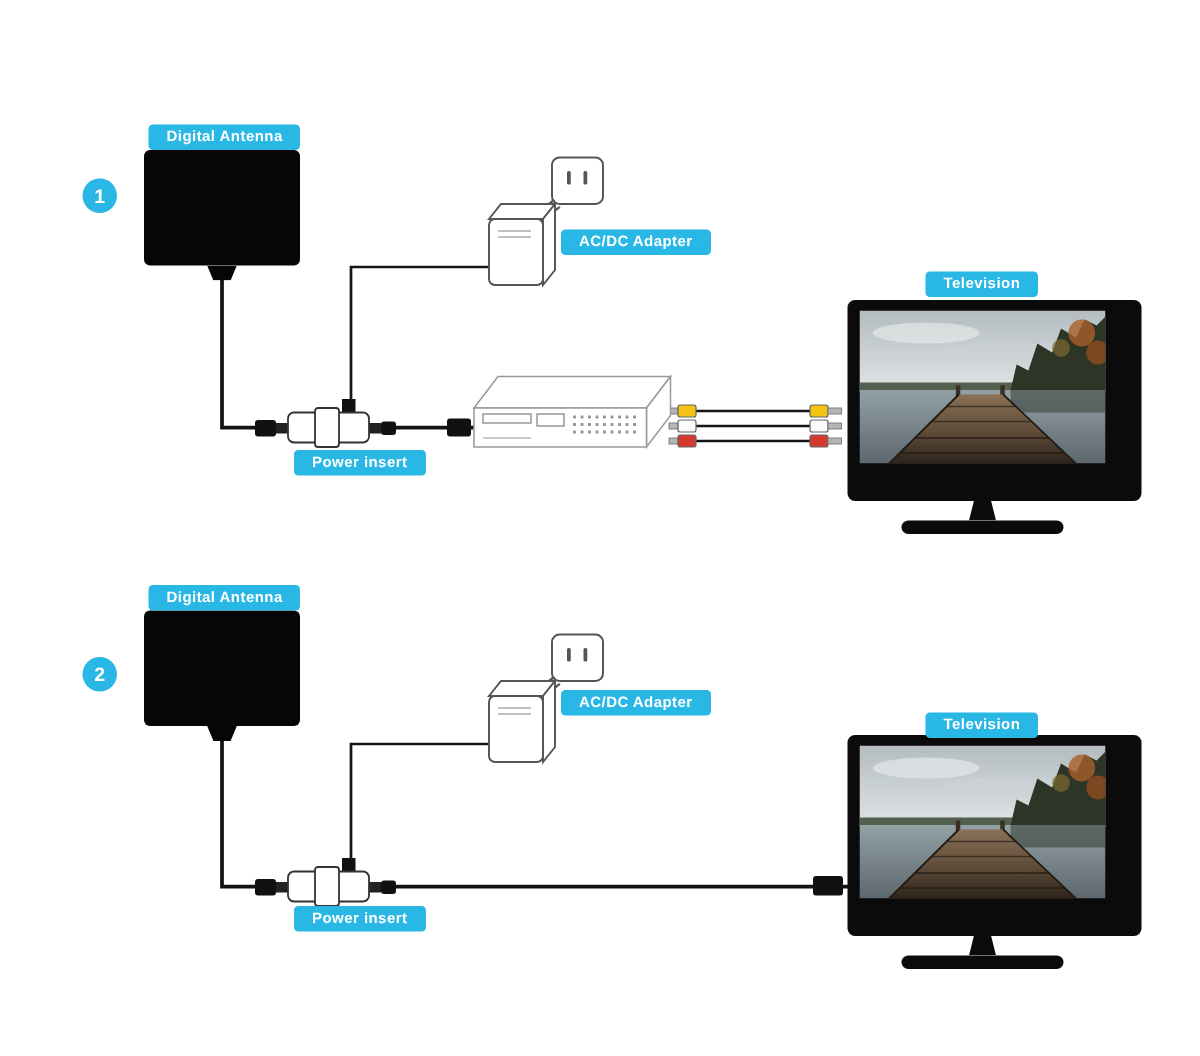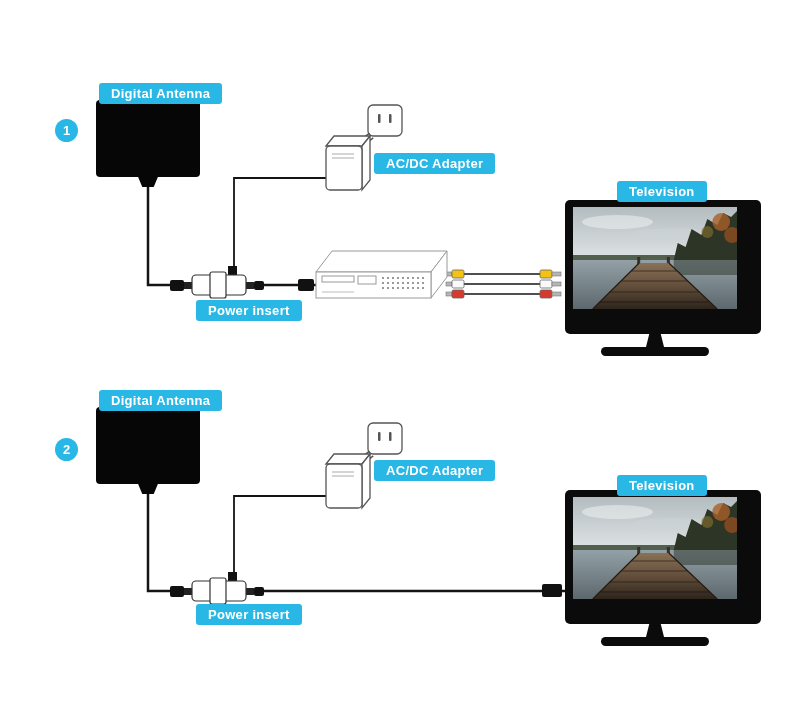--- a/index.html
+++ b/index.html
@@ -7,21 +7,21 @@
     width:800px; height:704px; background:#ffffff;
     font-family:"Liberation Sans", sans-serif;
   }
   .canvas { position:relative; width:800px; height:704px; background:#fff; overflow:hidden; }
   .layer  { position:absolute; left:0; top:0; }
   .z1 { z-index:1; }
 
   .pill {
     position:absolute; z-index:3;
     background:var(--accent,#29b7e6); color:#fff;
-    font-size:13px; font-weight:700; letter-spacing:.3px;
+    font-size:10px; font-weight:700; letter-spacing:.3px;
     padding:3px 12px; border-radius:3px; white-space:nowrap;
   }
   .step {
     position:absolute; z-index:3; width:23px; height:23px; border-radius:50%;
     background:var(--accent,#29b7e6); color:#fff;
     font-size:13px; font-weight:700;
     display:flex; align-items:center; justify-content:center;
   }
   .antenna {
     position:absolute; z-index:2; width:104px; height:77px;

